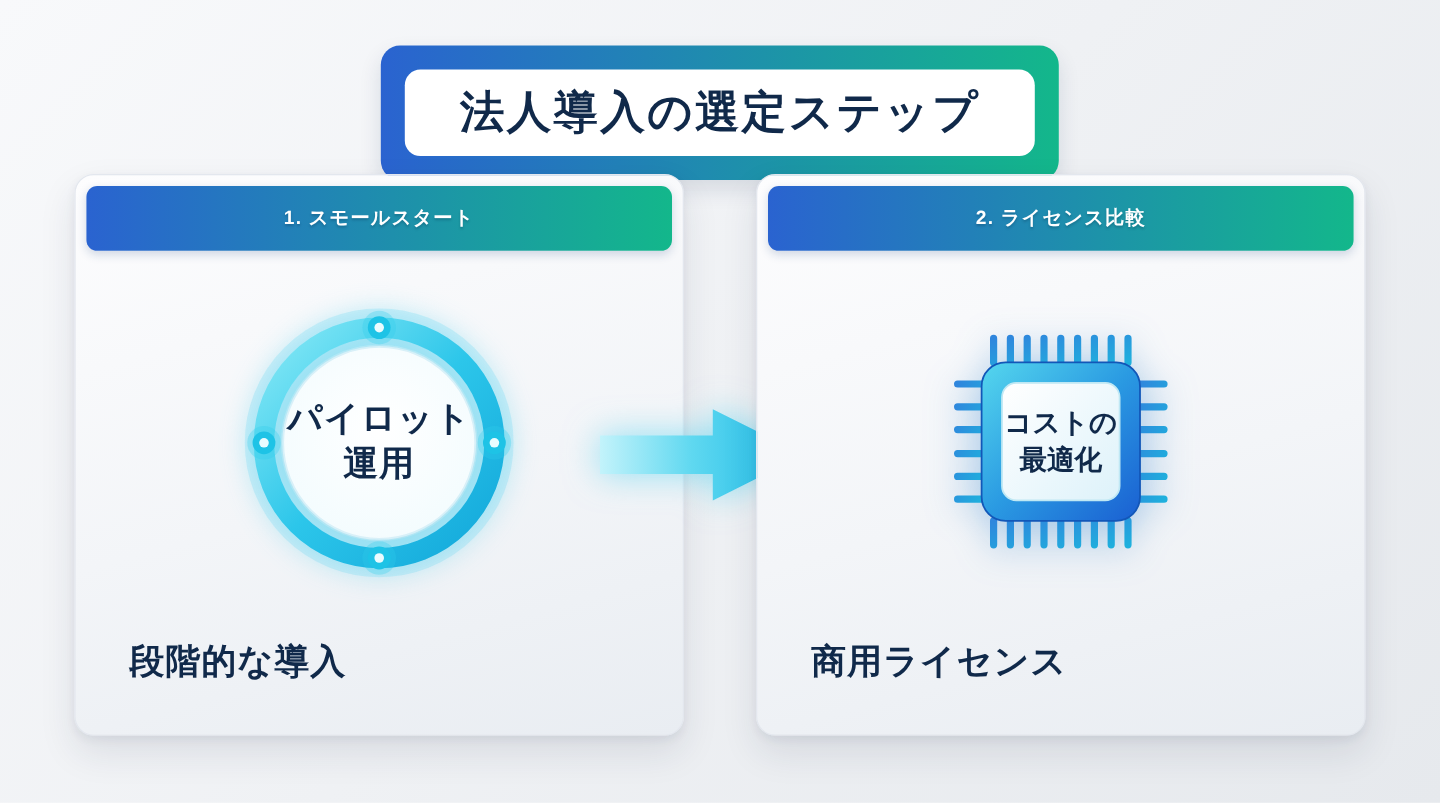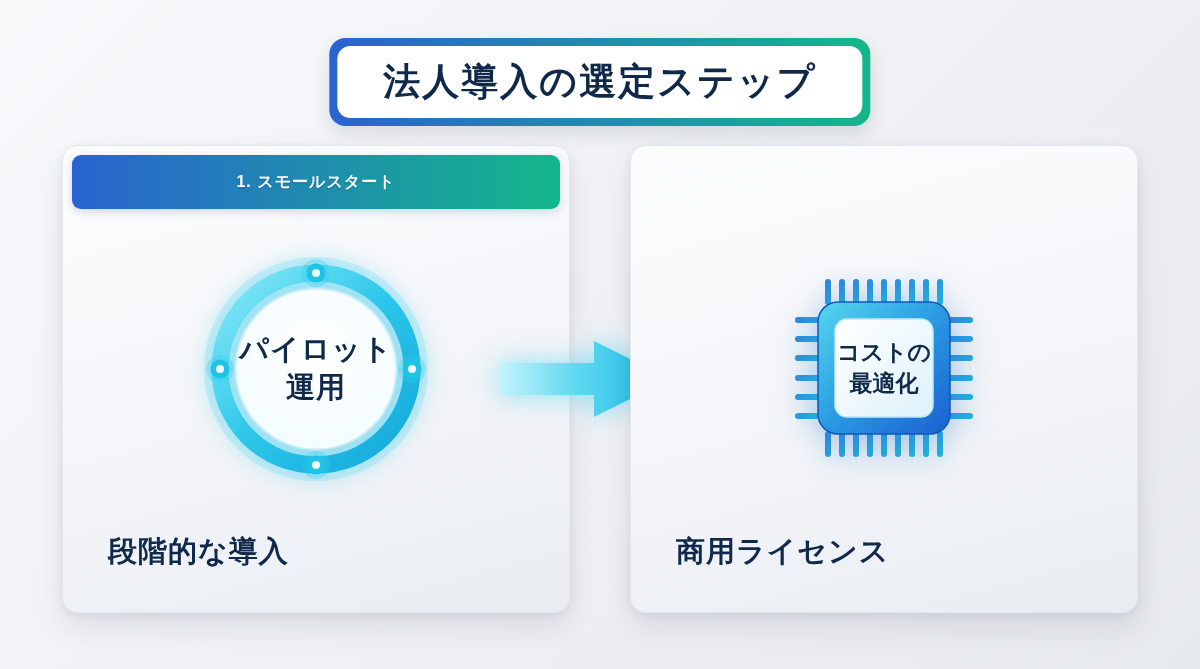--- a/index.html
+++ b/index.html
@@ -10,21 +10,21 @@
     position: relative;
     overflow: hidden;
   }
 
   
   .title-wrap {
     position: absolute;
     top: 38px;
     left: 50%;
     transform: translateX(-50%);
-    padding: 8px;
+    padding: 20px;
     border-radius: 16px;
     background: linear-gradient(90deg, var(--header-gradient-start, #2a63d0), var(--header-gradient-end, #13b78b));
     box-shadow: 0 8px 18px rgba(20, 40, 80, 0.12);
   }
   .title-inner {
     background: #ffffff;
     border-radius: 13px;
     padding: 11px 46px;
   }
   .title-text {
@@ -198,20 +198,21 @@
         <stop offset="0" stop-color="#c3f3fb"></stop>
         <stop offset="0.45" stop-color="#5fd8f0"></stop>
         <stop offset="1" stop-color="#17b7e6"></stop>
       </linearGradient>
     </defs>
     <polygon points="2,27 96,27 96,5 172,43 96,81 96,59 2,59" fill="url(#arrowGrad)"></polygon>
   </svg>
 </div>
 
 <div class="card card-2">
+  <div class="card-header">2. ライセンス比較</div>
 
   <div class="icon-area">
     <div class="chip-box">
       <svg width="240" height="240" viewBox="0 0 240 240">
         <defs>
           <linearGradient id="chipBody" x1="0" y1="0" x2="1" y2="1">
             <stop offset="0" stop-color="#55d7ee"></stop>
             <stop offset="0.5" stop-color="#2a9ae2"></stop>
             <stop offset="1" stop-color="#1a5fd2"></stop>
           </linearGradient>

